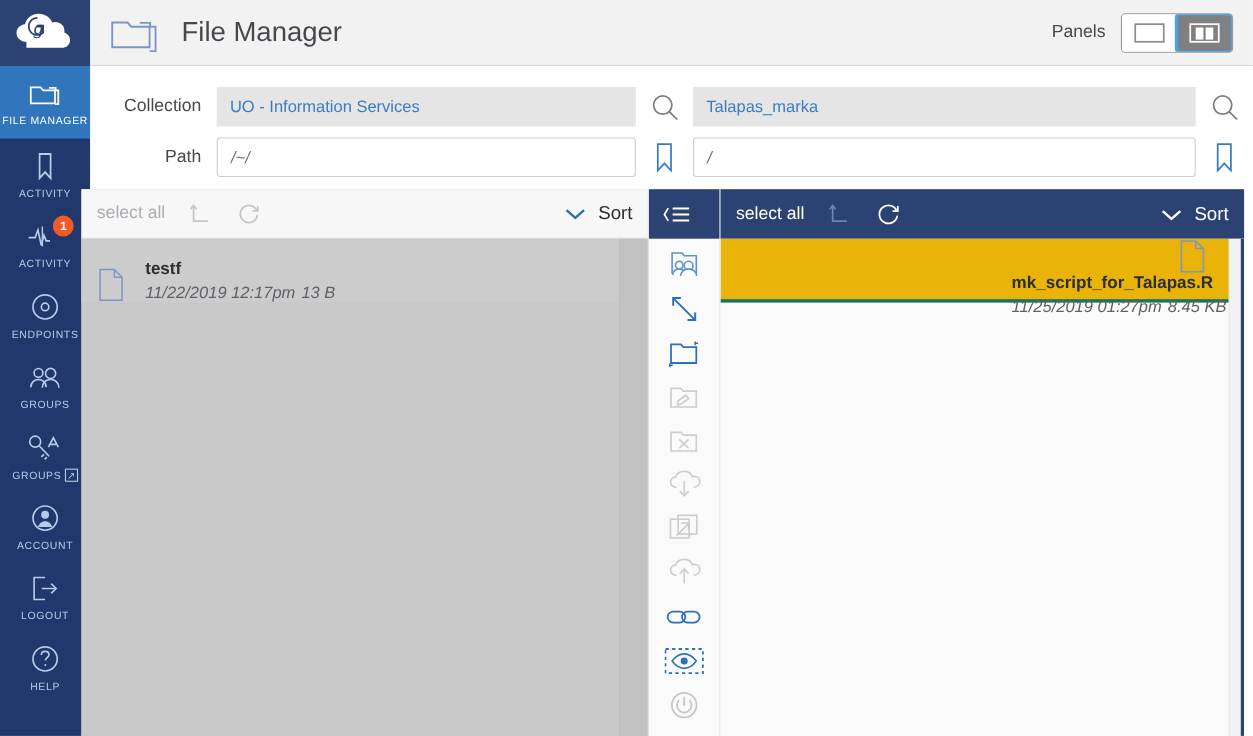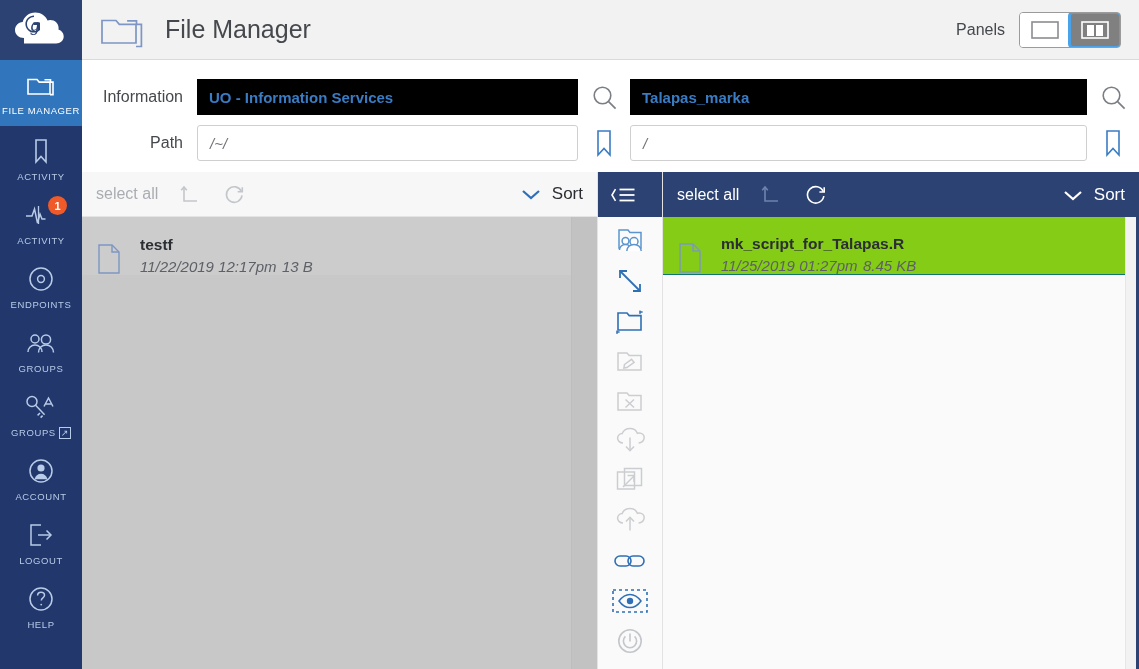--- a/index.html
+++ b/index.html
@@ -93,30 +93,30 @@
   .loc-label {
     font-size: 16px; color: #45484c; width: 100px;
     text-align: right; padding-right: 14px; white-space: nowrap;
   }
   .fld {
     height: 36px; flex: 1;
     display: flex; align-items: center;
     padding: 0 12px;
     font-size: 15px;
   }
-  .fld.flat { background: #000000; color: #3a7cc4; font-weight: bold; }
+  .fld.flat { background: #e5e5e5; color: #3a7cc4; }
   .fld.boxed {
     border: 1px solid #cfcfcf; border-radius: 3px;
     background: #fff; color: #6d7177; font-style: italic;
   }
   .loc-act { width: 52px; display:flex; align-items:center; justify-content:center; cursor:pointer;}
 
   
   #panes {
-    position: absolute; left: 82px; top: 172px;
+    position: absolute; left: 74px; top: 172px;
     width: 1057px; height: 497px;
     display: flex;
   }
   .pane { position: relative; height: 497px; }
   .pane-left { width: 515px; background: #c8c8c8; }
   .pane-right { width: 477px; background: #fafafa; flex: 1; }
 
   .pane-toolbar {
     height: 45px; display: flex; align-items: center; padding: 0 14px;
   }
@@ -143,21 +143,21 @@
   .fmeta { flex: 1; }
   .fname { font-size: 15.5px; color: #2b2e33; font-weight: 600; line-height: 18px; }
   .fsub { font-size: 15px; color: #5d6167; font-style: italic; margin-top: 4px; display:flex; }
   .fsub .fdate { min-width: 142px; }
   .fsub .fsize { }
   .fchev { width: 22px; display:flex; align-items:center; justify-content:center; }
 
   .left-body { background:#c8c8c8; }
   .lrow-a { background: #cccccc; }
   .lrow-b { background: #c8c8c8; border-top: 1px solid #bebebe; }
-  .rrow-a { background: #84cc16; border-bottom:1px solid #0f766e; }
+  .rrow-a { background: #eab308; border-bottom:3px solid #0f766e;flex-direction:column; }
 
   
   .lscroll {
     position: absolute; right: 0; top: 0; width: 26px; height: 452px;
     background: #c2c2c2; border-left: 1px solid #bdbdbd;
   }
   .rscroll {
     position: absolute; right: 0; top: 0; width: 14px; height: 452px;
     background: #f2f2f2; border-left: 1px solid #e7e7e7;
   }
@@ -328,21 +328,21 @@
           </span>
         </div>
       </div>
     </div>
   </header>
 
   <section id="locbar">
 
     <div class="loc-side loc-left">
       <div class="loc-row">
-        <span class="loc-label">Information</span>
+        <span class="loc-label">Collection</span>
         <span class="fld flat">UO - Information Services</span>
         <span class="loc-act">
           <svg width="27" height="27" viewBox="0 0 27 27" fill="none" stroke="#7b7f85" stroke-width="1.6">
               <circle cx="11.5" cy="11.5" r="8.3"></circle>
               <path d="M17.6 17.6l7 7"></path>
             </svg>
         </span>
       </div>
       <div class="loc-row">
         <span class="loc-label">Path</span>

